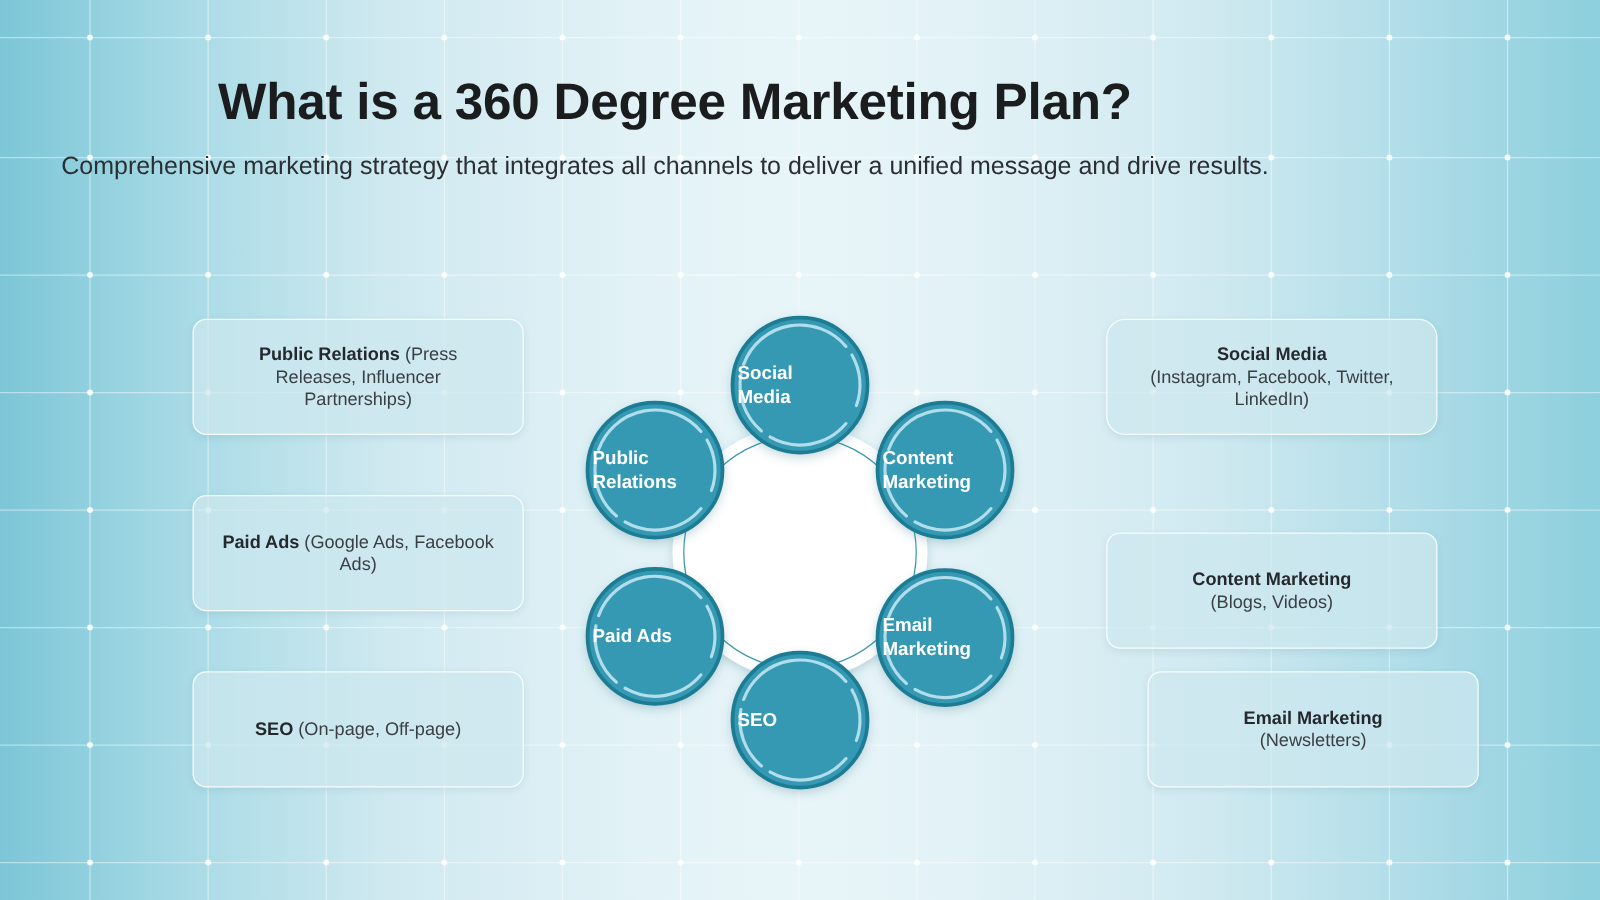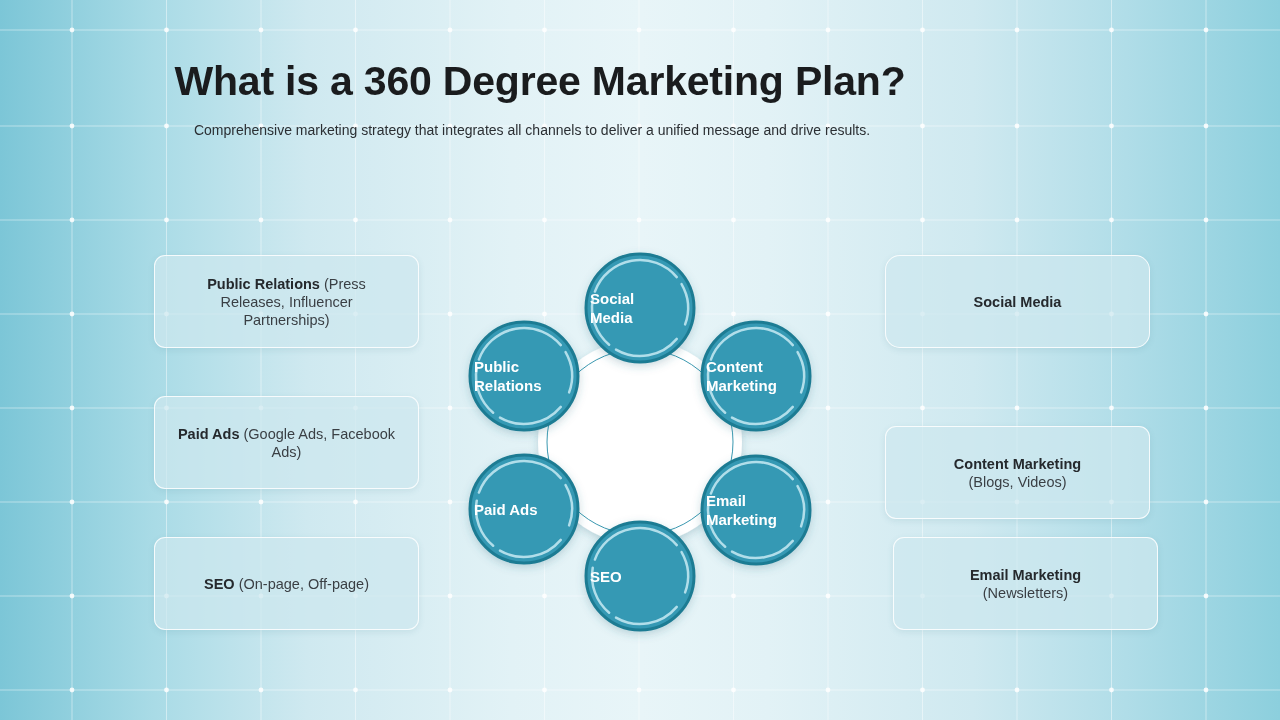--- a/index.html
+++ b/index.html
@@ -13,21 +13,21 @@
   }
   .grid { position: absolute; inset: 0; pointer-events: none; }
   .header { position: absolute; left: 0; top: 0; width: 1280px; text-align: center; }
   .title {
     position: absolute; left: 0; width: 1080px; top: 58px;
     font-size: 41px; font-weight: 700; color: #1a1c1e; letter-spacing: -0.2px;
     text-align: center;
   }
   .subtitle {
     position: absolute; left: 0; width: 1064px; top: 122px;
-    font-size: 14px; color: #2b2f33; 
+    font-size: 20px; color: #2b2f33; 
   }
   .card {
     position: absolute; width: 265px; height: 93px;
     background: rgba(205, 232, 239, 0.72);
     border: 1.5px solid rgba(255,255,255,0.85);
     border-radius: 11px;
     box-shadow: 0 2px 6px rgba(60,120,140,0.12);
     display: flex; align-items: center; justify-content: center;
     text-align: center; padding: 0 22px;
     font-size: 14.5px; line-height: 18px; color: #3a3f44;
@@ -187,29 +187,30 @@
 <div class="card" style="left:154px; top:396px;">
   <span><b>Paid Ads</b><span> (Google Ads, Facebook Ads)</span></span>
 </div>
 <div class="card" style="left:154px; top:537px;">
   <span><b>SEO</b><span> (On-page, Off-page)</span></span>
 </div>
 
 <div class="card" style="left:885px; top:255px;border-radius:15px;">
   <span>
       <b class="blk">Social Media</b>
+      <span class="blk">(Instagram, Facebook, Twitter, LinkedIn)</span>
     </span>
 </div>
 <div class="card" style="left:885px; top:396px;margin-top:30px;">
   <span>
       <b class="blk">Content Marketing</b>
       <span class="blk">(Blogs, Videos)</span>
     </span>
 </div>
-<div class="card" style="left:893px; top:537px;">
+<div class="card" style="left:918px; top:537px;">
   <span>
       <b class="blk">Email Marketing</b>
       <span class="blk">(Newsletters)</span>
     </span>
 </div>
 
 <svg class="hub" width="1280" height="720" viewBox="0 0 1280 720">
   <defs>
     <filter id="sh" x="-30%" y="-30%" width="160%" height="160%">
       <feDropShadow dx="0" dy="3" stdDeviation="4" flood-color="#2a6f82" flood-opacity="0.25"></feDropShadow>

